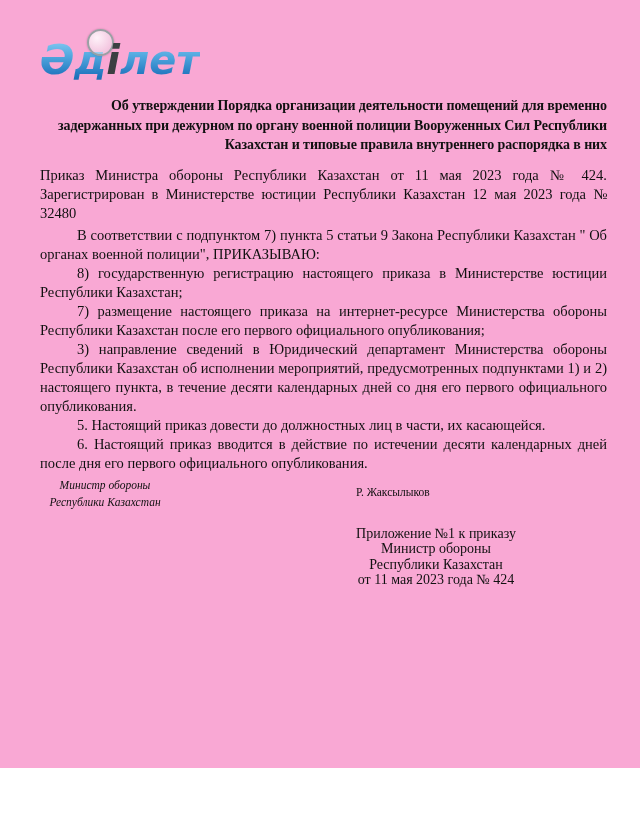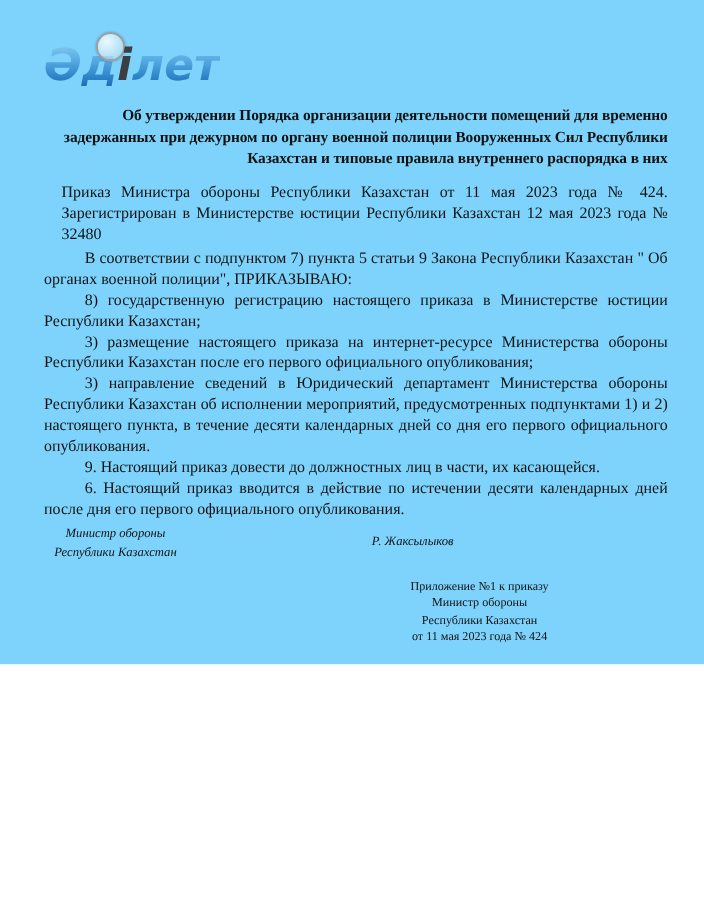--- a/index.html
+++ b/index.html
@@ -1,21 +1,21 @@
 <!DOCTYPE html>
 <html><head>
 <meta charset="utf-8">
 <style>
   * { margin: 0; padding: 0; box-sizing: border-box; }
   html, body { background: #ffffff; }
   .page {
     position: relative;
     width: 640px;
-    height: 604px;
-    background: #7dd3fc;
+    height: 768px;
+    background: #f9a8d4;
     font-family: "Liberation Serif", "DejaVu Serif", serif;
     color: #111111;
     padding: 36px 33px 0 40px;
     overflow: hidden;
   }
   
   .logo {
     position: relative;
     display: inline-block;
     height: 50px;
@@ -61,21 +61,20 @@
     line-height: 19.5px;
     text-align: right;
     letter-spacing: -0.1px;
     margin-bottom: 11px;
   }
   .meta {
     font-size: 14.5px;
     line-height: 19px;
     text-align: justify;
     margin-bottom: 3px;
-    margin-left: 16px;
   }
   .para {
     font-size: 14.5px;
     line-height: 19px;
     text-align: justify;
     text-indent: 37px;
   }
   
   .sig-row {
     position: relative;
@@ -87,55 +86,54 @@
     left: 0;
     top: 0;
     width: 130px;
     text-align: center;
     font-style: italic;
     font-size: 11.5px;
     line-height: 17px;
   }
   .sig-right {
     position: absolute;
-    left: 298px;
+    left: 316px;
     top: 8px;
-    font-style: italic;
     font-size: 11.5px;
     line-height: 15px;
     white-space: nowrap;
   }
   
   .appendix {
     margin-left: 286px;
     margin-top: 13px;
     width: 220px;
     text-align: center;
-    font-size: 11px;
+    font-size: 14px;
     line-height: 15.5px;
   }
 </style>
 </head>
 <body>
 
 <div class="page">
 
   <div class="logo">
     <span class="glass"></span><span class="blue">Әд</span><span class="dark-i">і</span><span class="blue">лет</span>
   </div>
 
   <h1 class="title">Об утверждении Порядка организации деятельности помещений для временно задержанных при дежурном по органу военной полиции Вооруженных Сил Республики Казахстан и типовые правила внутреннего распорядка в них</h1>
 
   <p class="meta">Приказ Министра обороны Республики Казахстан от 11 мая 2023 года № 424. Зарегистрирован в Министерстве юстиции Республики Казахстан 12 мая 2023 года № 32480</p>
 
   <p class="para">В соответствии с подпунктом 7) пункта 5 статьи 9 Закона Республики Казахстан " Об органах военной полиции", ПРИКАЗЫВАЮ:</p>
   <p class="para">8) государственную регистрацию настоящего приказа в Министерстве юстиции Республики Казахстан;</p>
-  <p class="para">3) размещение настоящего приказа на интернет-ресурсе Министерства обороны Республики Казахстан после его первого официального опубликования;</p>
+  <p class="para">7) размещение настоящего приказа на интернет-ресурсе Министерства обороны Республики Казахстан после его первого официального опубликования;</p>
   <p class="para">3) направление сведений в Юридический департамент Министерства обороны Республики Казахстан об исполнении мероприятий, предусмотренных подпунктами 1) и 2) настоящего пункта, в течение десяти календарных дней со дня его первого официального опубликования.</p>
-  <p class="para">9. Настоящий приказ довести до должностных лиц в части, их касающейся.</p>
+  <p class="para">5. Настоящий приказ довести до должностных лиц в части, их касающейся.</p>
   <p class="para">6. Настоящий приказ вводится в действие по истечении десяти календарных дней после дня его первого официального опубликования.</p>
 
   <div class="sig-row">
     <div class="sig-left">
       <div>Министр обороны</div>
       <div>Республики Казахстан</div>
     </div>
     <div class="sig-right">Р. Жаксылыков</div>
   </div>
 

